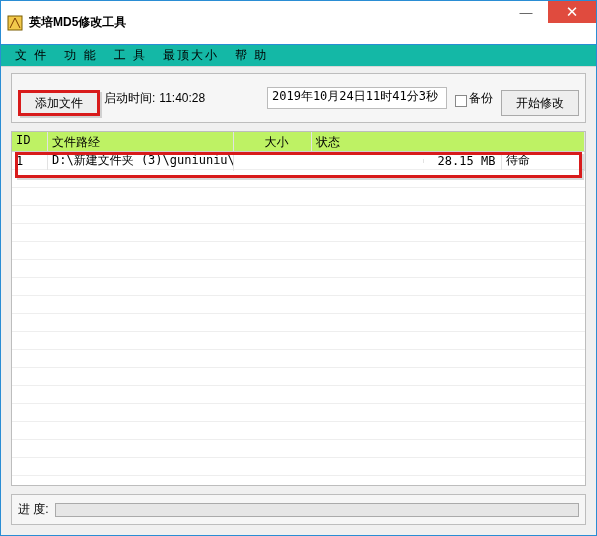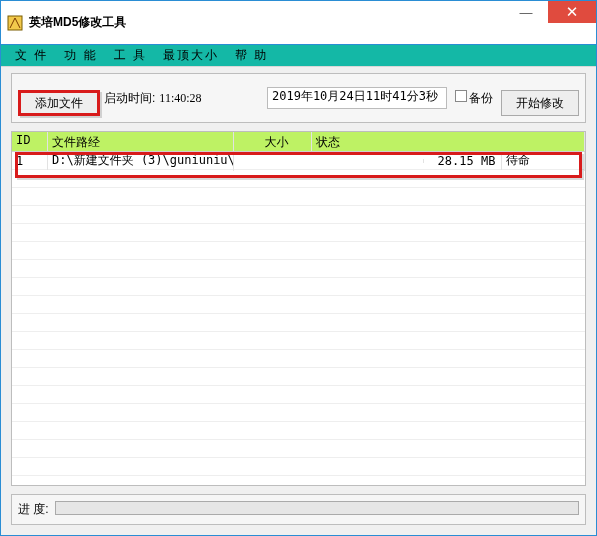--- a/index.html
+++ b/index.html
@@ -90,32 +90,32 @@
     background: #eeeeee;
     border: 1px solid #aaaaaa;
     font-size: 12px;
     display:flex; align-items:center; justify-content:center;margin-top:10px;
   }
   .highlight-red {
     border: 3px solid #d81b1b;
     box-shadow: 2px 2px 0 rgba(0,0,0,0.15);
   }
   .toolbar-label { font-size:12px; }
-  .time-value { font-family: Liberation Serif, serif; }
+  .time-value { font-family: Liberation Sans, sans-serif; }
   .timestamp-box {
     border:1px solid #bbb;
     background:#fff;
     height:22px;
     padding:0 4px;
     display:flex; 
     font-family: SimSun, monospace;
     min-width:180px;
   }
   .spacer-flex { flex:1; }
-  .checkbox-wrap { display:flex; align-items:flex-start; gap:2px; margin:0 4px;}
+  .checkbox-wrap { display:flex; align-items:flex-end; gap:2px; margin:0 4px;}
   .checkbox-box { width:12px;height:12px;border:1px solid #888;background:#fff;}
   
   .table-wrap {
     margin: 4px 10px 4px 10px;
     flex:1;
     display:flex;
     flex-direction:column;
     border: 1px solid #bdbdbd;
     background:#fff;
     position:relative;
@@ -146,21 +146,21 @@
     box-shadow: 2px 2px 0 rgba(0,0,0,0.15);
     pointer-events:none;
   }
   
   .bottom-bar {
     margin: 4px 10px 10px 10px;
     border:1px solid #bdbdbd;
     background:#f6f6f6;
     padding:6px;
     display:flex;
-    align-items:flex-start;
+    align-items:center;
     gap:6px;
   }
   .progress-track {
     flex:1;
     height:14px;
     border:1px solid #aaa;
     background: #e6e6e6;
   }
 </style>
 </head>

